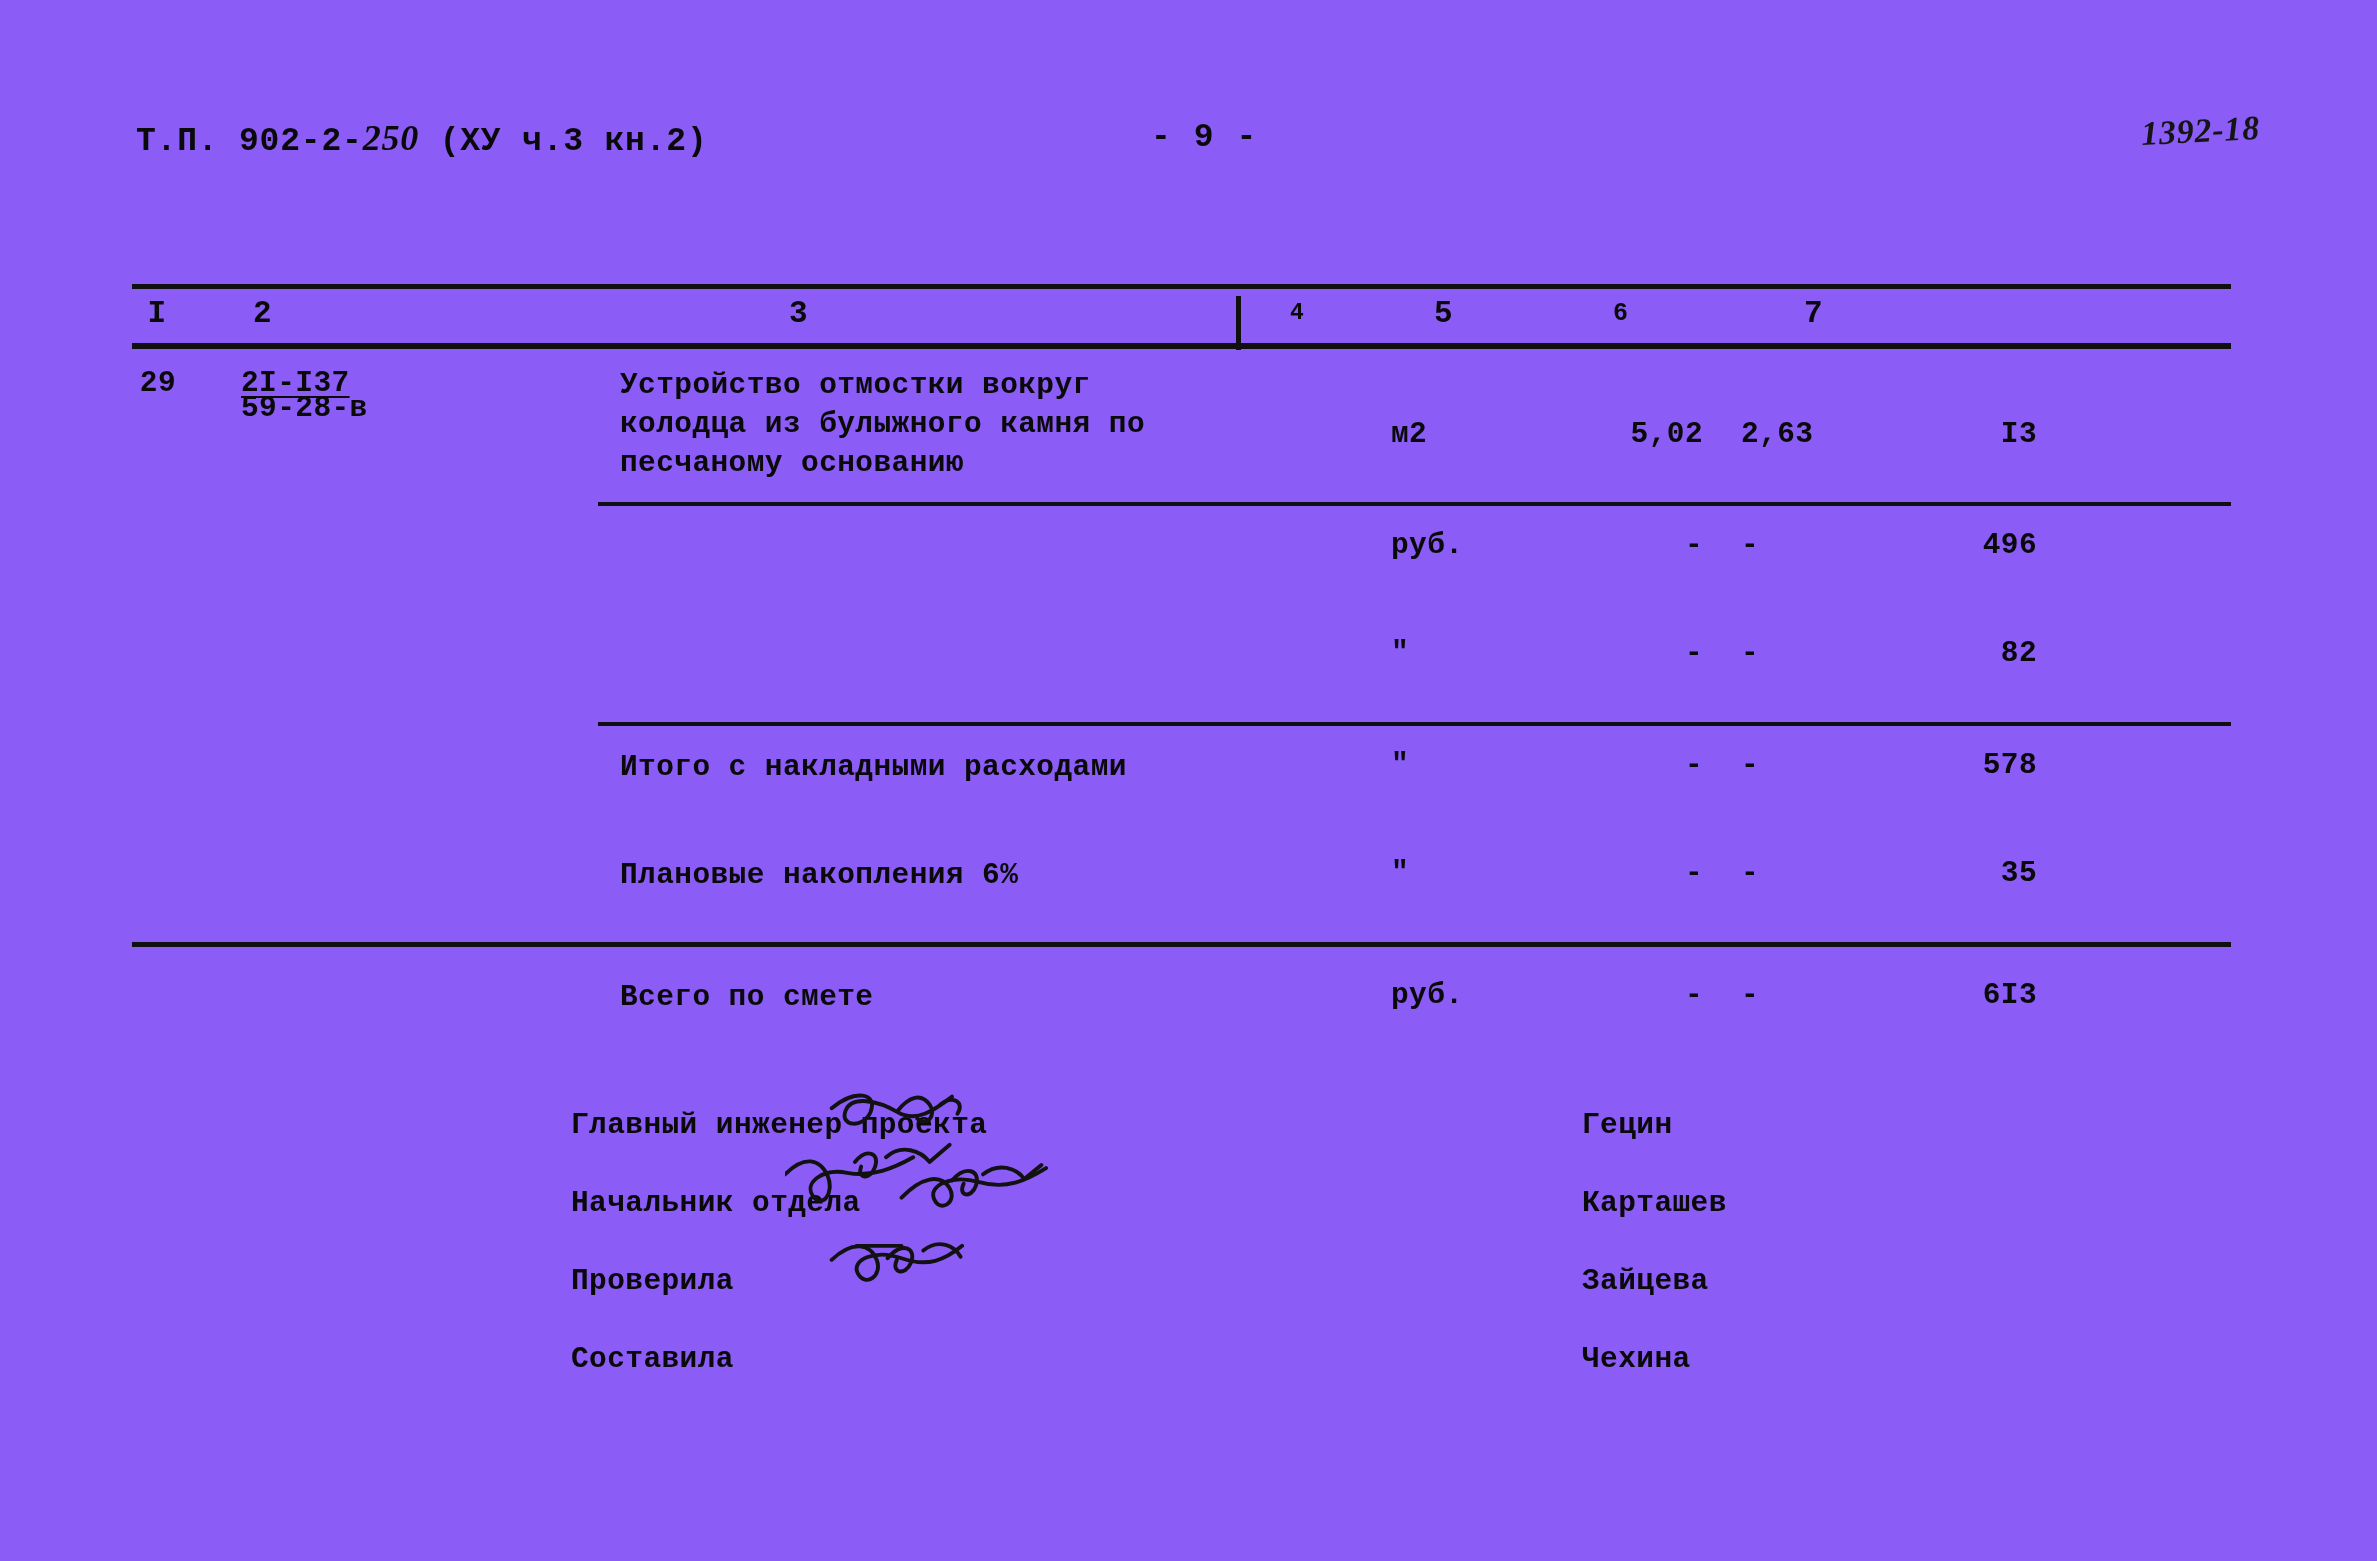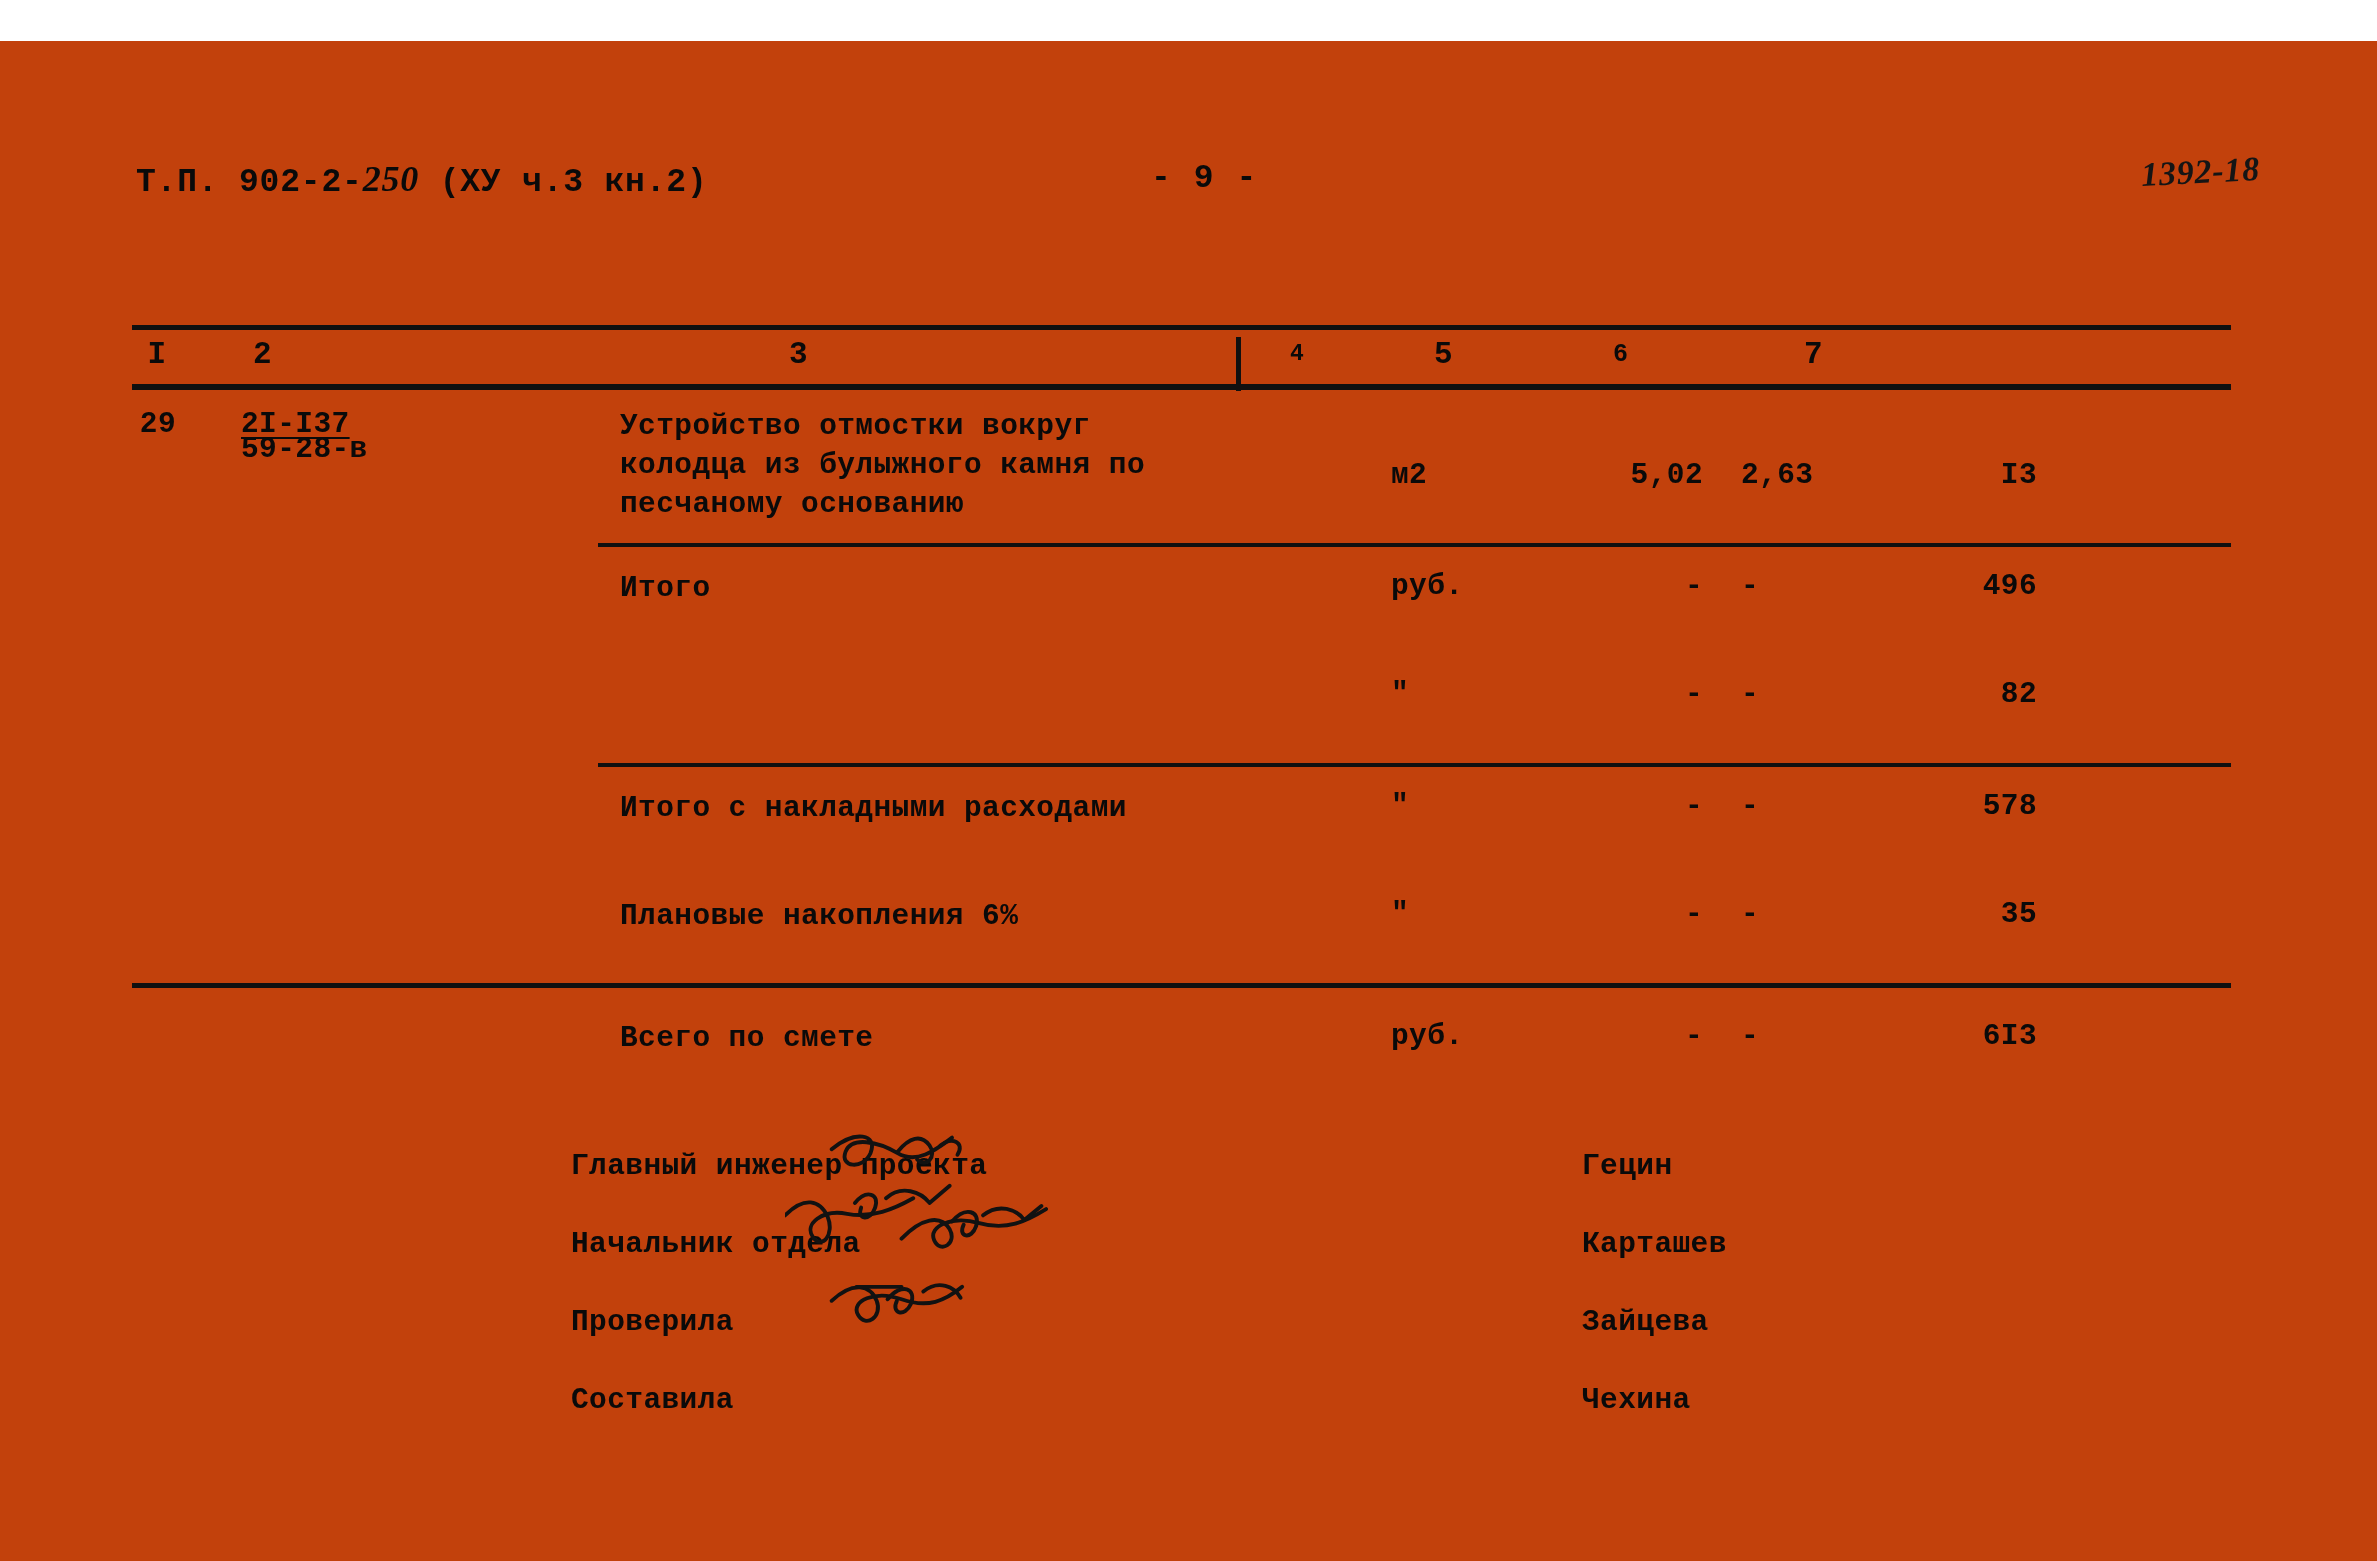--- a/index.html
+++ b/index.html
@@ -11,22 +11,21 @@
     width: 2377px;
     height: 1561px;
     font-family: "Liberation Mono", "DejaVu Sans Mono", monospace;
     color: #0a0a0a;
     position: relative;
     overflow: hidden;
   }
   .page {
     position: absolute;
     inset: 0;
-    background: #c2410c;
-    margin-top: 41px;
+    background: #8b5cf6;
   }
 
   
   .doc-header {
     position: absolute;
     top: 117px;
     left: 0;
     width: 100%;
     height: 54px;
   }
@@ -197,21 +196,20 @@
       <span class="desc">Устройство отмостки вокруг колодца из булыжного камня по песчаному основанию</span>
       <span class="unit" style="top:68px">м2</span>
       <span class="v5" style="top:68px">5,02</span>
       <span class="v6" style="top:68px">2,63</span>
       <span class="v7" style="top:68px">I3</span>
     </div>
 
     <div class="rule thin inner"></div>
 
     <div class="row row-simple">
-      <span class="desc">Итого</span>
       <span class="unit">руб.</span>
       <span class="v5 dash">-</span>
       <span class="v6 dash">-</span>
       <span class="v7">496</span>
     </div>
 
     <div class="row row-simple">
       <span class="unit">"</span>
       <span class="v5 dash">-</span>
       <span class="v6 dash">-</span>

